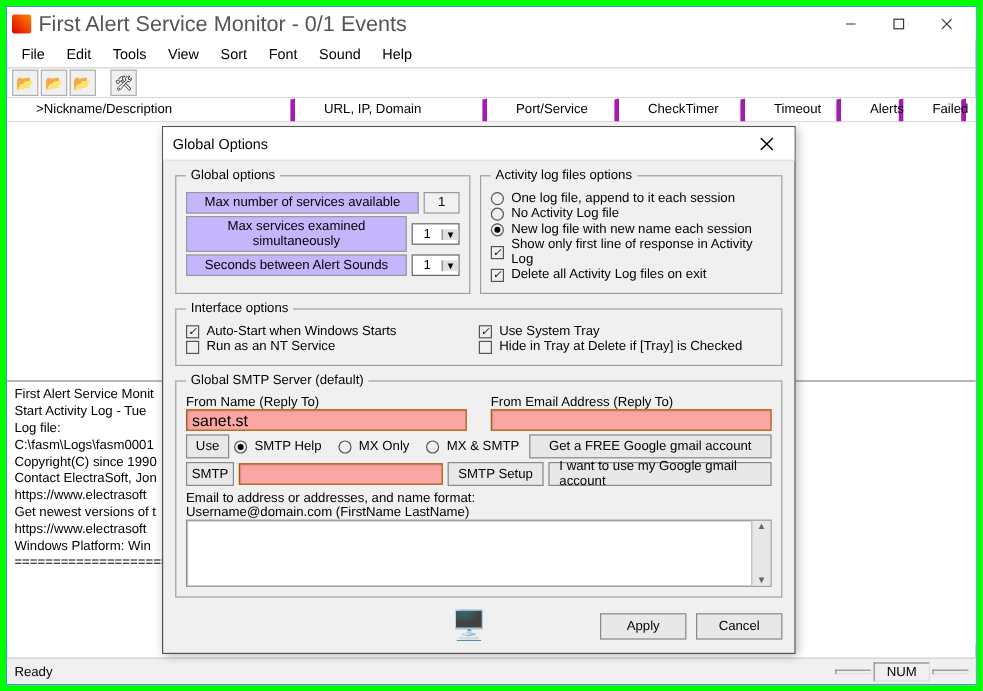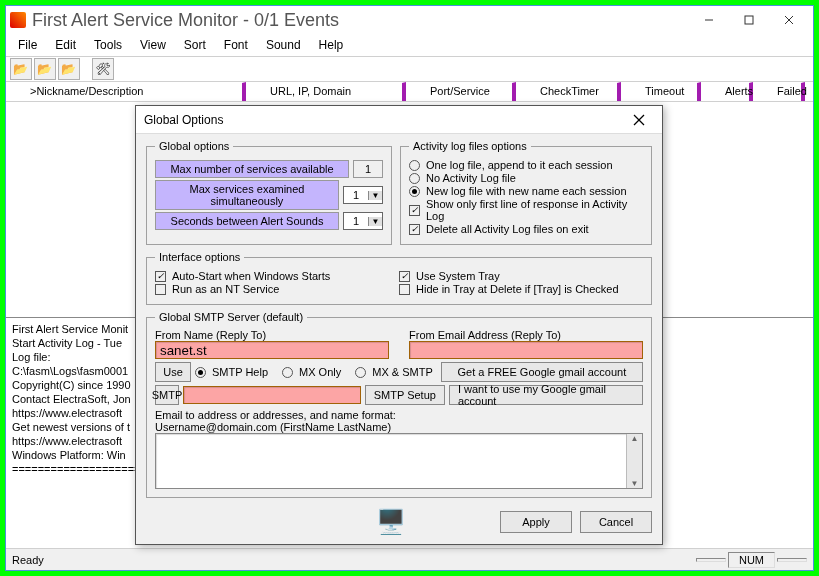--- a/index.html
+++ b/index.html
@@ -234,21 +234,21 @@
             <span>MX Only</span>
           </div>
         <div style="width:6px"></div>
         <div class="radio">
             <i></i>
             <span>MX &amp; SMTP</span>
           </div>
         <div class="btn" style="flex:1;margin-left:4px">Get a FREE Google gmail account</div>
       </div>
       <div class="smtprow">
-        <div class="btn" style="width:24px">SMTP</div>
+        <div class="btn" style="width:40px">SMTP</div>
         <input class="txt" style="flex: 1 1 0%;">
         <div class="btn">SMTP Setup</div>
         <div class="btn" style="flex:1.05">I want to use my Google gmail account</div>
       </div>
       <div style="margin-top:4px">
         <div>Email to address or addresses, and name format:</div>
         <div>Username@domain.com (FirstName LastName)</div>
         <div class="ta">
           <div class="sb">
               <span>▲</span>

